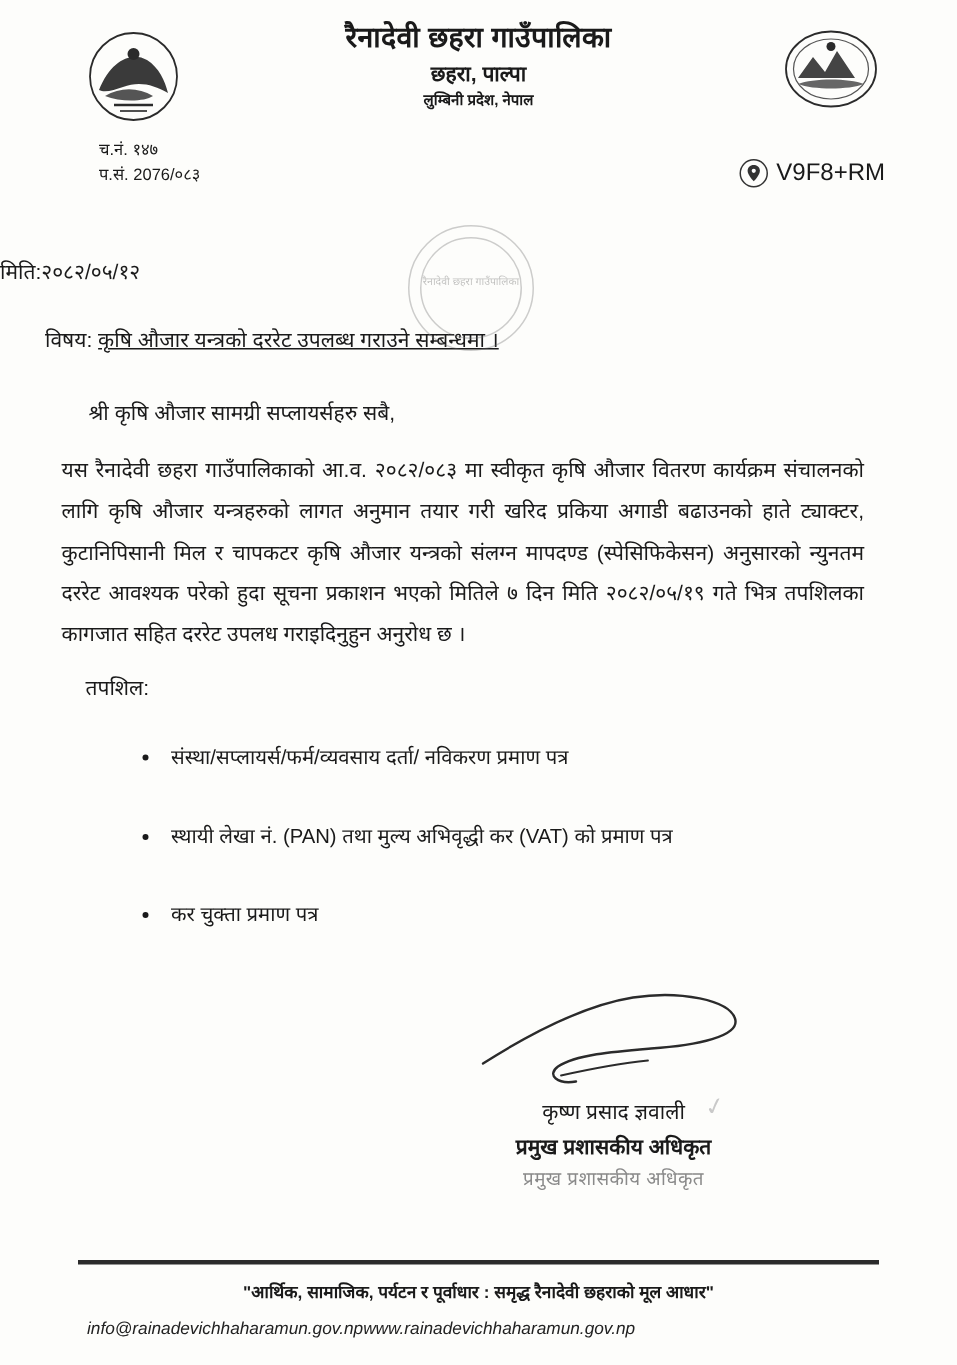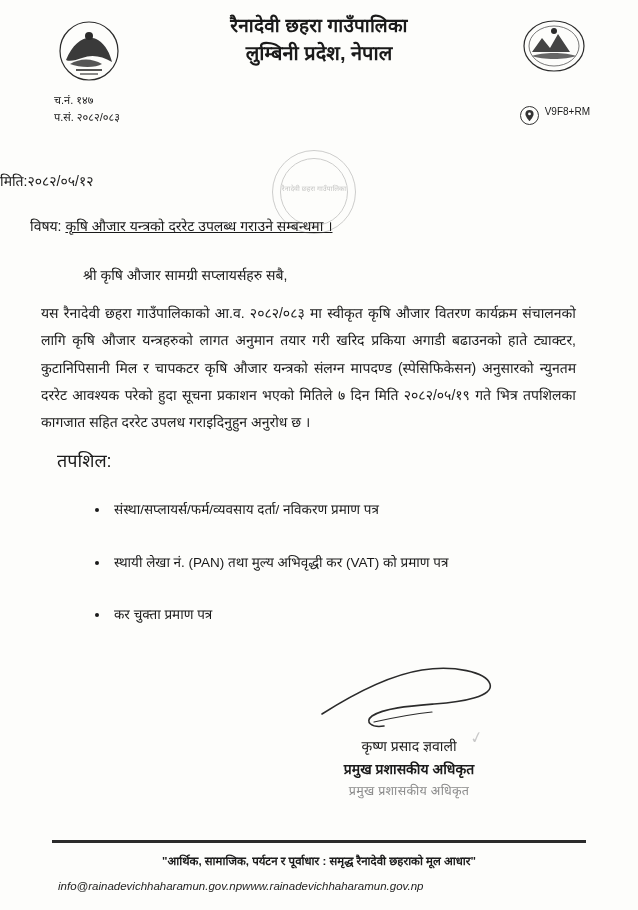--- a/index.html
+++ b/index.html
@@ -60,38 +60,38 @@
     font-weight: bold;
     letter-spacing: 0.2px;
     margin-top: 2px;
   }
   .org-line3 {
     font-size: 14px;
     font-weight: bold;
     margin-top: 3px;
   }
   .org-line4 {
-    font-size: 20px;
+    font-size: 10px;
     font-weight: bold;
     margin-top: 3px;
   }
   .refnos {
     position: absolute;
-    left: 54px;
+    left: 66px;
     top: 92px;
     font-size: 11px;
     line-height: 1.5;
   }
   .plus-code {
     position: absolute;
     right: 48px;
     top: 106px;
-    font-size: 10px;
+    font-size: 16px;
     display: flex;
-    align-items: flex-start;
+    align-items: center;
     gap: 6px;
   }
   .pin-circle {
     width: 17px;
     height: 17px;
     border: 1.4px solid #333;
     border-radius: 50%;
     display: inline-flex;
     align-items: center;
     justify-content: center;
@@ -138,32 +138,32 @@
     font-size: 14px;
     margin-top: 26px;
     padding-left: 30px;
   }
   .subject .sub-label { }
   .subject .sub-text { text-decoration: underline; }
 
   .salutation {
     font-size: 14px;
     margin-top: 30px;
-    padding-left: 83px;
+    padding-left: 59px;
   }
   .para {
     font-size: 14px;
     line-height: 1.95;
     margin-top: 16px;
     padding-left: 41px;
     padding-right: 62px;
     text-align: justify;
   }
   .details-label {
-    font-size: 18px;
+    font-size: 14px;
     margin-top: 12px;
     padding-left: 57px;
   }
   ul.details {
     margin: 8px 0 0 0;
     padding-left: 110px;
     font-size: 13.5px;
     line-height: 2.1;
     list-style: disc;
   }
@@ -260,26 +260,27 @@
         <ellipse cx="32" cy="28" rx="30" ry="25" fill="none" stroke="#2b2b2b" stroke-width="1.2"></ellipse>
         <ellipse cx="32" cy="28" rx="25" ry="20" fill="none" stroke="#555" stroke-width="0.8"></ellipse>
         <path d="M10 34 L20 20 L28 30 L36 16 L48 34 Z" fill="#444"></path>
         <path d="M10 38 C20 34 44 34 54 38 C44 42 20 42 10 38 Z" fill="#666"></path>
         <circle cx="32" cy="13" r="3" fill="#2b2b2b"></circle>
       </svg>
     </div>
 
     <div class="header-text">
       <div class="org-line1">रैनादेवी छहरा गाउँपालिका</div>
+      <div class="org-line3">छहरा, पाल्पा</div>
       <div class="org-line4">लुम्बिनी प्रदेश, नेपाल</div>
     </div>
 
     <div class="refnos">
       <div>च.नं. १४७</div>
-      <div>प.सं. २०८२/०८३</div>
+      <div>प.सं. 2076/०८३</div>
     </div>
 
     <div class="plus-code">
       <span class="pin-circle">
         <svg width="9" height="11" viewBox="0 0 9 11">
           <path d="M4.5 0 C2 0 0.4 1.7 0.4 3.9 C0.4 6.8 4.5 11 4.5 11 C4.5 11 8.6 6.8 8.6 3.9 C8.6 1.7 7 0 4.5 0 Z" fill="#333"></path>
           <circle cx="4.5" cy="3.9" r="1.4" fill="#fff"></circle>
         </svg>
       </span>
       <span>V9F8+RM</span>

